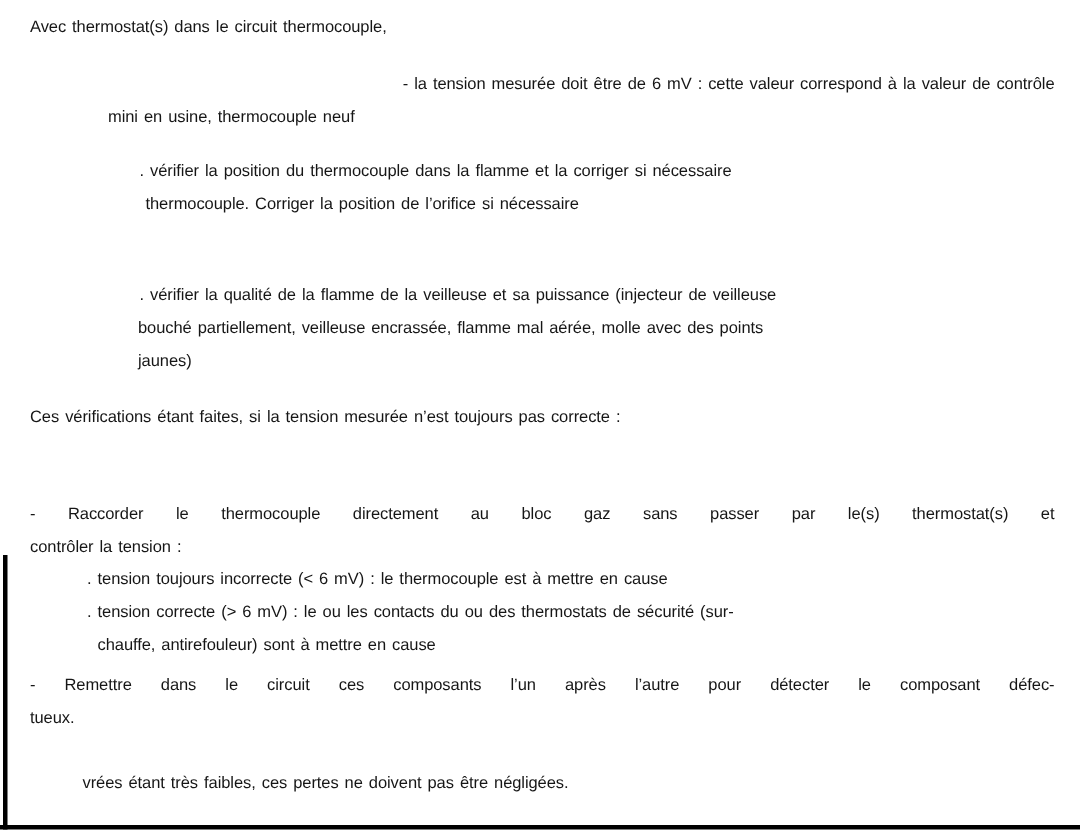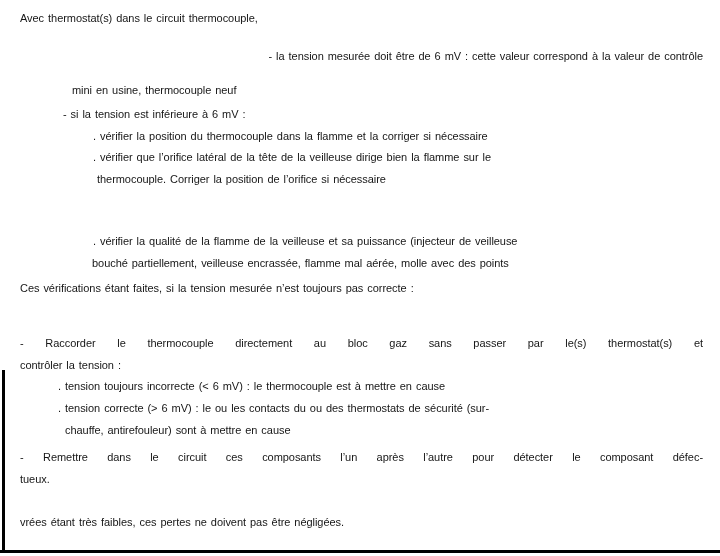--- a/index.html
+++ b/index.html
@@ -42,43 +42,42 @@
 </head>
 <body>
 
 <div class="page">
   <div>
       <div class="para" style="top: 8px;">
         <div class="line" style="padding-left: 0px;">Avec thermostat(s) dans le circuit thermocouple,</div>
       </div>
       <div class="para" style="top: 46px;">
         <div class="line" style="padding-left: 43px; text-align: right;">- la tension mesurée doit être de 6 mV : cette valeur correspond à la valeur de contrôle</div>
-        <div class="line" style="padding-left: 52px; margin-top: 12px;">mini en usine, thermocouple neuf</div>
+        <div class="line" style="padding-left: 52px;">mini en usine, thermocouple neuf</div>
       </div>
       <div class="para" style="top: 104px;">
-        <div class="line" style="padding-left: 43px;">- si la tension est inférieure à 6 mV :</div>
         <div class="line" style="padding-left: 73px;">. vérifier la position du thermocouple dans la flamme et la corriger si nécessaire</div>
-        <div class="line" style="padding-left: 73px;">. vérifier que l’orifice latéral de la tête de la veilleuse dirige bien la flamme sur le</div>
         <div class="line" style="padding-left: 77px;">thermocouple. Corriger la position de l’orifice si nécessaire</div>
         <div class="line" style="padding-left: 73px; margin-top: 40px;">. vérifier la qualité de la flamme de la veilleuse et sa puissance (injecteur de veilleuse</div>
         <div class="line" style="padding-left: 72px;">bouché partiellement, veilleuse encrassée, flamme mal aérée, molle avec des points</div>
+        <div class="line" style="padding-left: 72px;">jaunes)</div>
       </div>
-      <div class="para" style="top: 278px;">
+      <div class="para" style="top: 268px;">
         <div class="line" style="padding-left: 0px;">Ces vérifications étant faites, si la tension mesurée n’est toujours pas correcte :</div>
       </div>
       <div class="para" style="top: 333px;">
         <div class="line just" style="padding-left: 0px;">- Raccorder le thermocouple directement au bloc gaz sans passer par le(s) thermostat(s) et</div>
         <div class="line" style="padding-left: 0px;">contrôler la tension :</div>
         <div class="line" style="padding-left: 38px;">. tension toujours incorrecte (&lt; 6 mV) : le thermocouple est à mettre en cause</div>
         <div class="line" style="padding-left: 38px;">. tension correcte (&gt; 6 mV) : le ou les contacts du ou des thermostats de sécurité (sur-</div>
         <div class="line" style="padding-left: 45px;">chauffe, antirefouleur) sont à mettre en cause</div>
       </div>
       <div class="para" style="top: 447px;">
         <div class="line just" style="padding-left: 0px;">- Remettre dans le circuit ces composants l’un après l’autre pour détecter le composant défec-</div>
         <div class="line" style="padding-left: 0px;">tueux.</div>
       </div>
       <div class="para" style="top: 512px;">
-        <div class="line" style="padding-left: 0px;">vrées étant très faibles, ces pertes ne doivent pas être négligées.</div>
+        <div class="line" style="padding-left: 0px; margin-left: 35px;">vrées étant très faibles, ces pertes ne doivent pas être négligées.</div>
       </div>
     </div>
   <div class="rule" id="rule-v" style="left: 2px; top: 370px; width: 3px; height: 183px; background: rgb(0, 0, 0);"></div>
   <div class="rule" id="rule-h" style="left: 0px; top: 550px; width: 720px; height: 3px; background: rgb(0, 0, 0);"></div>
 </div>
 
 </body></html>

